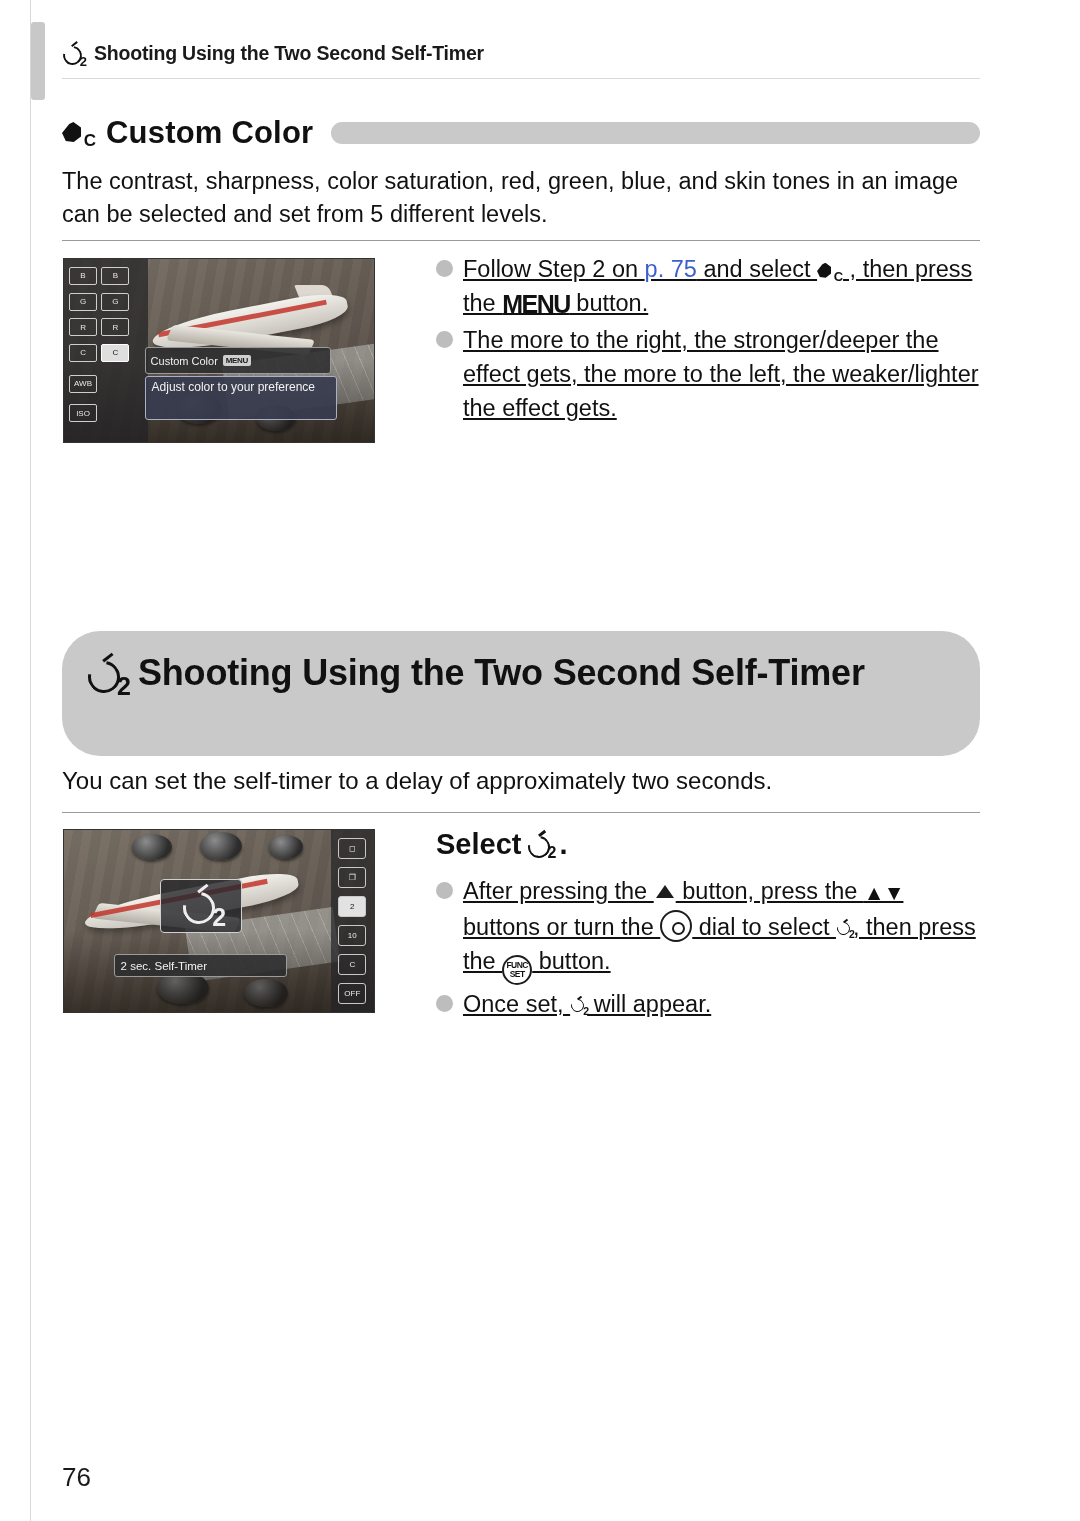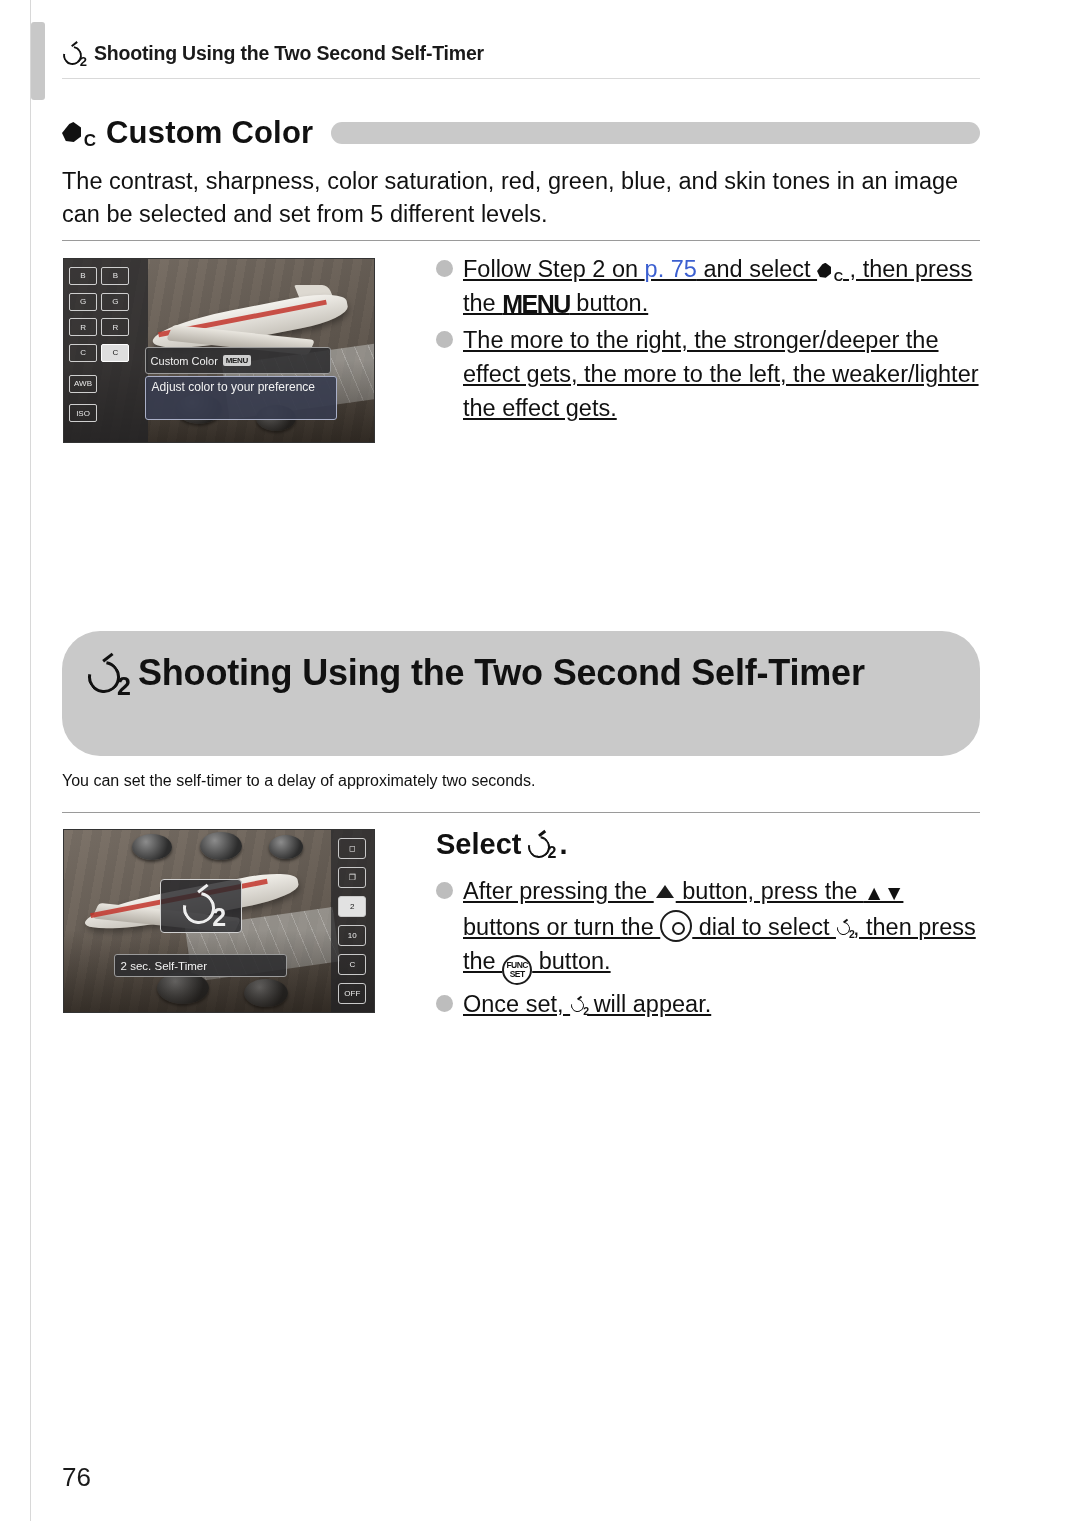--- a/index.html
+++ b/index.html
@@ -445,21 +445,21 @@
     font-weight: bold;
     line-height: 47px;
     letter-spacing: -0.2px;
   }
 
   .subtext {
     position: absolute;
     left: 62px;
     top: 764px;
     width: 918px;
-    font-size: 16px;
+    font-size: 24px;
     line-height: 33px;
   }
 
   .select-head {
     position: absolute;
     left: 436px;
     top: 828px;
     font-size: 29px;
     font-weight: bold;
     display: flex;

